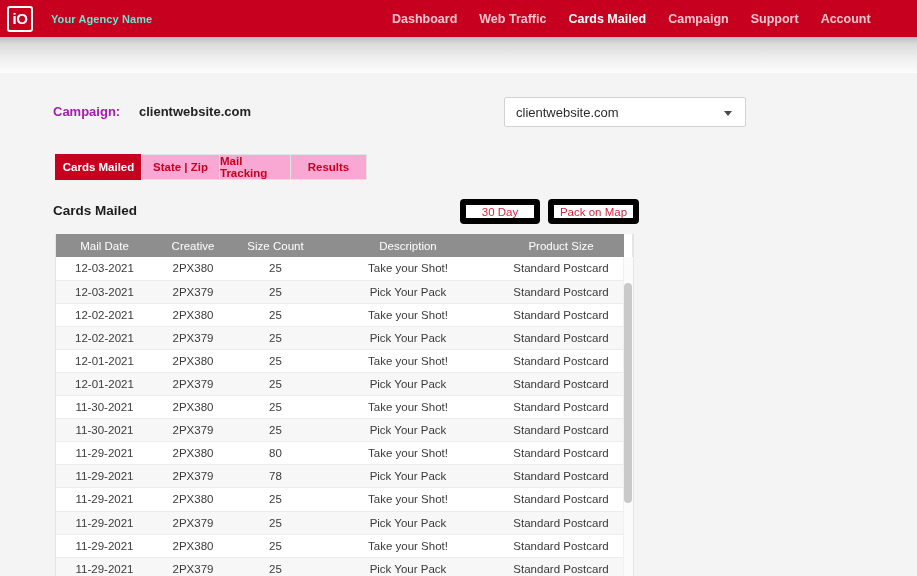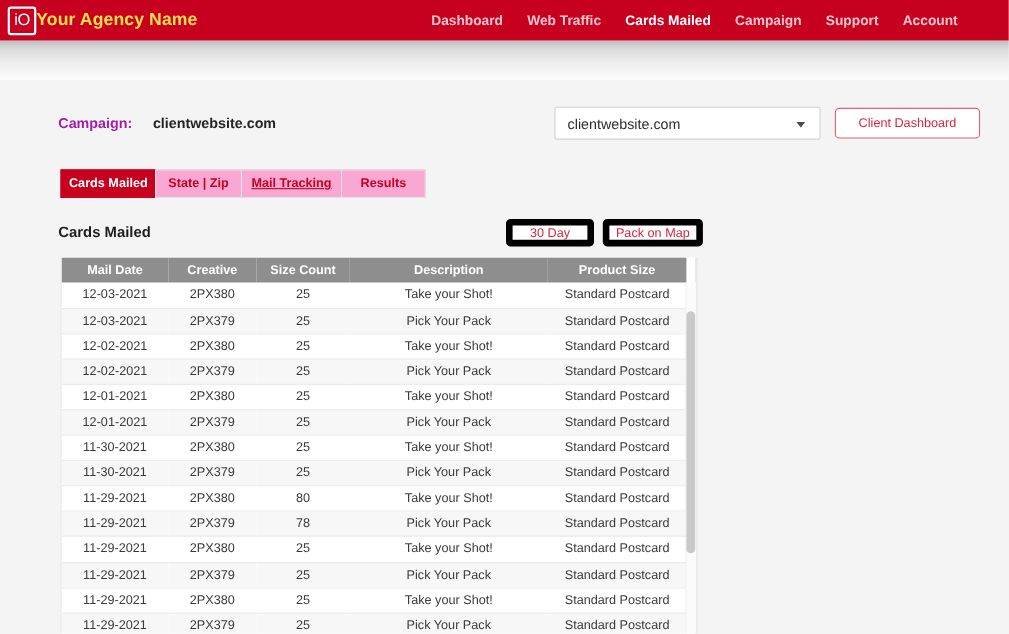--- a/index.html
+++ b/index.html
@@ -20,27 +20,28 @@
     background: #c8001f;
     display: flex; align-items: center;
   }
   .logo-box {
     width: 26px; height: 26px;
     margin-left: 7px;
     border: 2px solid #ffffff;
     border-radius: 3px;
     display: flex; align-items: center; justify-content: center;
     color: #ffffff;
-    font-size: 15px; font-weight: normal;
+    font-size: 15px; font-weight: bold;
     letter-spacing: -0.5px;
     line-height: 1;
   }
   .agency-name {
-    color: #fde047;
-    font-size: 16px;
+    margin-left: 18px;
+    color: #5eead4;
+    font-size: 11px;
     font-weight: bold;
     letter-spacing: 0.1px;
   }
   .nav-items {
     position: absolute;
     left: 352px; top: 0;
     height: 37px;
     display: flex; align-items: center;
   }
   .nav-item {
@@ -128,21 +129,21 @@
     margin-left: -1px;
   }
   .tab:first-child { margin-left: 0; }
   .tab.active {
     background: #c8001f;
     border-color: #c8001f;
     color: #ffffff;
   }
   .tab-w-0 { width: 87px; }
   .tab-w-1 { width: 79px; }
-  .tab-w-2 { width: 92px; text-decoration: underline; }
+  .tab-w-2 { width: 72px; }
   .tab-w-3 { width: 77px; }
 
   
   .section-title {
     position: absolute; left: 53px; top: 203px;
     font-size: 13.5px; font-weight: bold; color: #1d1d1d;
   }
   .section-btn {
     position: absolute; top: 199px;
     height: 25px;
@@ -168,21 +169,21 @@
   }
   table.data {
     width: 568px;
     border-collapse: collapse;
     table-layout: fixed;
   }
   table.data thead th {
     background: #8e8e8e;
     color: #ffffff;
     font-size: 11.5px;
-    font-weight: bold;
+    font-weight: normal;
     height: 23px;
     padding: 0;
     text-align: center;
     white-space: nowrap;
   }
   table.data tbody td {
     font-size: 11.5px;
     color: #3a3a3a;
     height: 23.1px;
     padding: 0;
@@ -242,21 +243,20 @@
 
 <div class="campaign-row">
   <div class="campaign-label">Campaign:</div>
   <div class="campaign-value">clientwebsite.com</div>
 
   <div class="site-select">
     <div class="site-select-text">clientwebsite.com</div>
     <div class="caret"></div>
   </div>
 
-  <div class="client-dash-btn">Client Dashboard</div>
 </div>
 
 <div class="tabs">
   <div class="tab tab-w-0 active">Cards Mailed</div>
   <div class="tab tab-w-1">State | Zip</div>
   <div class="tab tab-w-2">Mail Tracking</div>
   <div class="tab tab-w-3">Results</div>
 </div>
 
 <div class="section-title">Cards Mailed</div>

